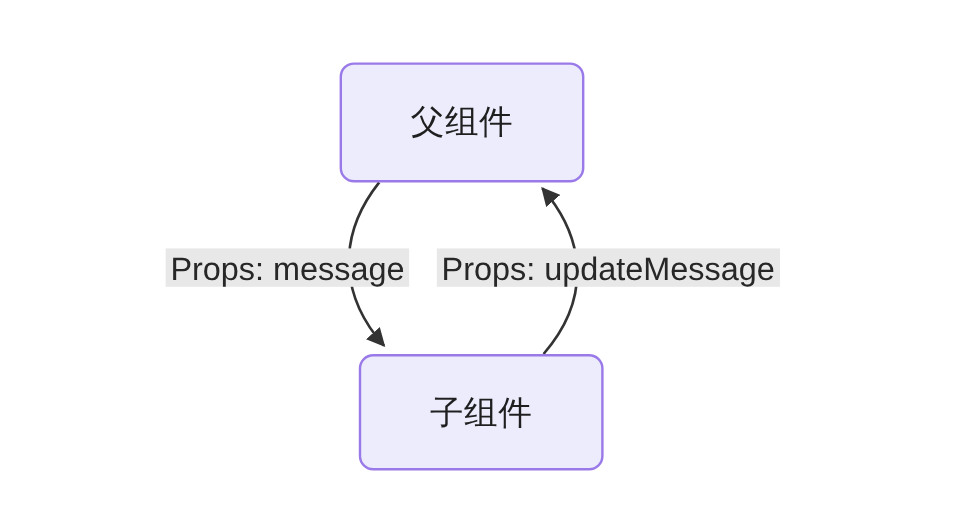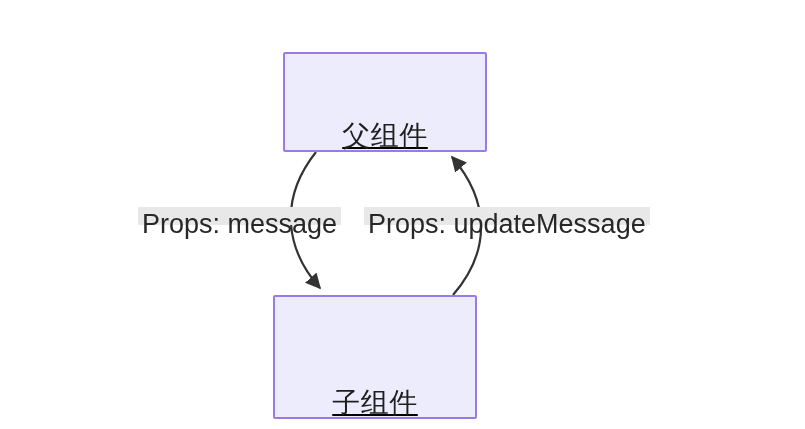--- a/index.html
+++ b/index.html
@@ -22,54 +22,53 @@
     left: 0;
     top: 0;
     width: 805px;
     height: 429px;
   }
   .node {
     position: absolute;
     box-sizing: border-box;
     background: #ECECFD;
     border: 2px solid #9A7AE8;
-    border-radius: 2px;
+    border-radius: 12px;
     display: flex;
-    align-items: flex-end;
+    align-items: center;
     justify-content: center;
-    text-decoration: underline;
   }
   .node-label {
     font-family: "Liberation Sans", sans-serif;
     font-size: 28px;
     color: #1f1f1f;
     line-height: 1;
     letter-spacing: 0.5px;
     white-space: nowrap;
   }
   #node-parent {
     left: 283px;
     top: 52px;
     width: 204px;
     height: 100px;
   }
   #node-child {
-    left: 273px;
+    left: 299px;
     top: 295px;
     width: 204px;
-    height: 124px;
+    height: 97px;
   }
   .edge-label {
     position: absolute;
     background: #E8E8E8;
     color: #272727;
     font-family: "Liberation Sans", sans-serif;
     font-size: 27px;
     line-height: 34px;
-    height: 18px;
+    height: 32px;
     white-space: nowrap;
     padding: 0 4px;
     box-sizing: border-box;
     text-align: center;
   }
   #edge-label-props {
     left: 138px;
     top: 207px;
   }
   #edge-label-emit {

